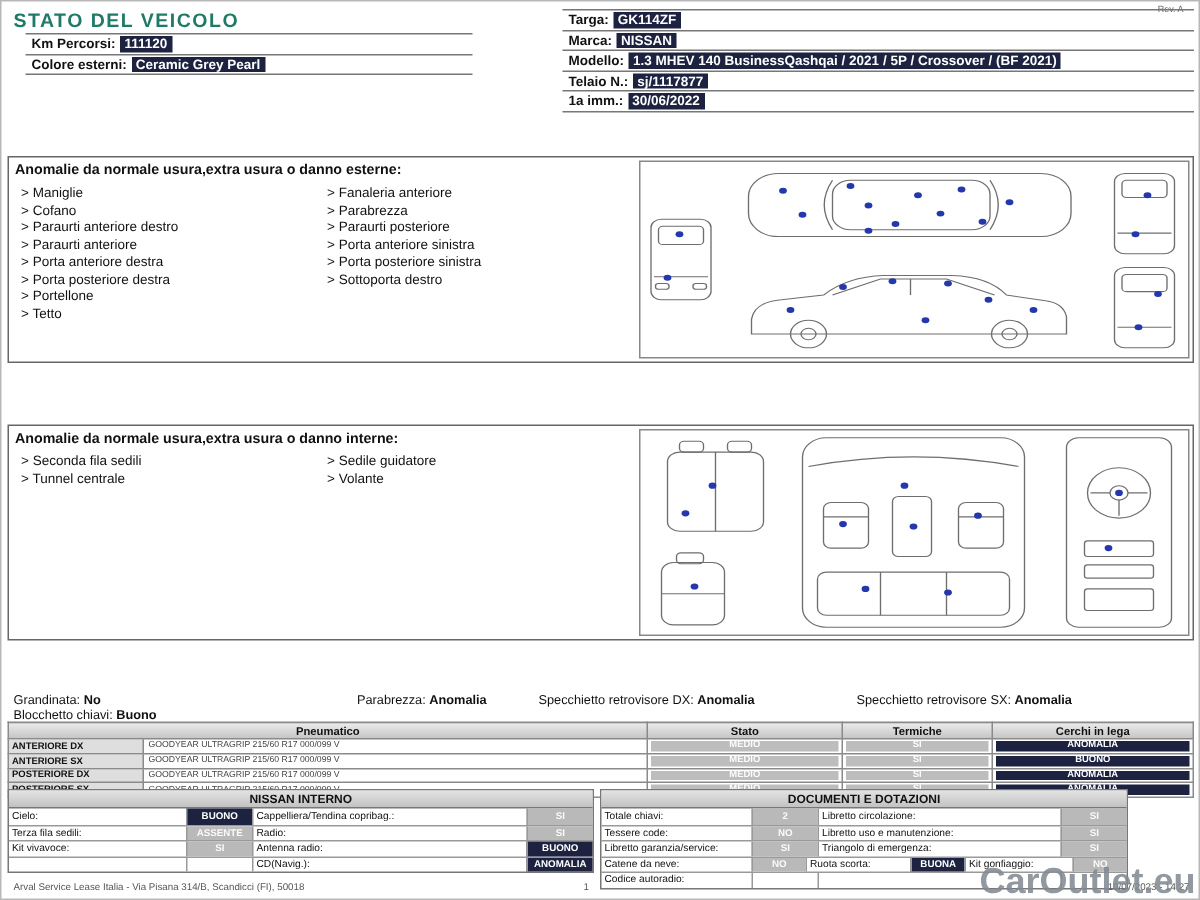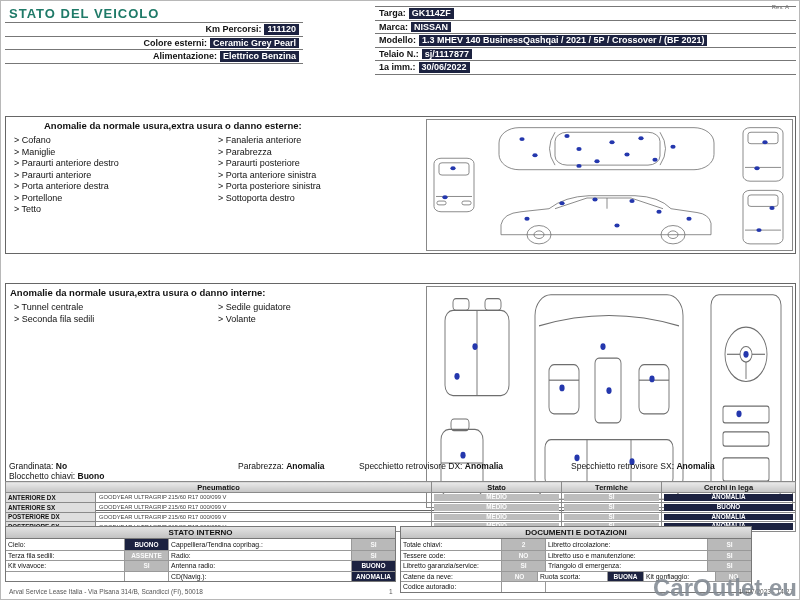--- a/index.html
+++ b/index.html
@@ -4,29 +4,29 @@
 <style>
   * { margin:0; padding:0; box-sizing:border-box; }
   html,body { width:800px; height:600px; background:#fff; }
   body { font-family:"Liberation Sans", sans-serif; position:relative; overflow:hidden; color:#111; }
   .page { position:absolute; inset:0; border:1px solid #b8b8b8; background:#fff; }
 
   .title { position:absolute; top:5px; left:8px; font-size:13px; font-weight:bold; color:#1f7a68; letter-spacing:1px; }
   .rev { position:absolute; top:3px; right:10px; font-size:6px; color:#666; }
 
   .info-table { position:absolute; border-top:1px solid #777; }
-  .info-table.left { top:21px; left:4px; width:298px;text-align:right; }
+  .info-table.left { top:21px; left:16px; width:298px; }
   .info-table.right { top:5px; left:374px; width:421px; }
   .info-row { border-bottom:1px solid #777; padding:1px 4px; min-height:13px; font-size:9px; line-height:10.5px; }
   .info-label { font-weight:bold; margin-right:3px; }
   .info-value { display:inline-block; background:#1c2240; color:#fff; font-weight:bold; padding:0 3px; max-width:332px; vertical-align:top; }
 
   .panel { position:absolute; left:4px; width:791px; border:1px solid #666; background:#fff; }
-  .panel.exterior { top:115px; height:138px;padding-left:34px; }
-  .panel.interior { top:282px; height:228px; }
+  .panel.exterior { top:103px; height:138px; }
+  .panel.interior { top:282px; height:144px; }
   .panel-title { font-size:9.5px; font-weight:bold; padding:3px 4px 1px 4px; }
   .dmg-list { list-style:none; position:absolute; top:18px; font-size:9px; line-height:11.5px; }
   .dmg-list.c1 { left:8px; width:200px; }
   .dmg-list.c2 { left:212px; width:200px; }
   .dmg-list li::before { content:"> "; }
   .diagram-box { position:absolute; top:2px; right:2px; bottom:2px; width:367px; border:1px solid #888; background:#fff; }
   .diagram-box svg { width:100%; height:100%; display:block; }
 
   .summary-line { position:absolute; left:0; width:800px; height:10px; font-size:8.5px; }
   .summary-line .sv { font-weight:bold; }
@@ -75,23 +75,20 @@
   <div class="title">STATO DEL VEICOLO</div>
   <div class="rev">Rev. A</div>
 
   <div class="info-table left">
     <div class="info-row">
       <span class="info-label">Km Percorsi:</span><span class="info-value">111120</span>
     </div>
     <div class="info-row">
       <span class="info-label">Colore esterni:</span><span class="info-value">Ceramic Grey Pearl</span>
     </div>
-    <div class="info-row">
-      <span class="info-label">Alimentazione:</span><span class="info-value">Elettrico Benzina</span>
-    </div>
   </div>
 
   <div class="info-table right">
     <div class="info-row">
       <span class="info-label">Targa:</span><span class="info-value">GK114ZF</span>
     </div>
     <div class="info-row">
       <span class="info-label">Marca:</span><span class="info-value">NISSAN</span>
     </div>
     <div class="info-row">
@@ -101,25 +98,26 @@
       <span class="info-label">Telaio N.:</span><span class="info-value">sj/1117877</span>
     </div>
     <div class="info-row">
       <span class="info-label">1a imm.:</span><span class="info-value">30/06/2022</span>
     </div>
   </div>
 
   <div class="panel exterior">
     <div class="panel-title">Anomalie da normale usura,extra usura o danno esterne:</div>
     <ul class="dmg-list c1">
+      <li>Maniglie</li>
       <li>Cofano</li>
-      <li>Maniglie</li>
       <li>Paraurti anteriore destro</li>
       <li>Paraurti anteriore</li>
       <li>Porta anteriore destra</li>
+      <li>Porta posteriore destra</li>
       <li>Portellone</li>
       <li>Tetto</li>
     </ul>
     <ul class="dmg-list c2">
       <li>Fanaleria anteriore</li>
       <li>Parabrezza</li>
       <li>Paraurti posteriore</li>
       <li>Porta anteriore sinistra</li>
       <li>Porta posteriore sinistra</li>
       <li>Sottoporta destro</li>
@@ -184,22 +182,22 @@
           <circle cx="330" cy="63" r="2.6" fill="#2437ad"></circle>
           <circle cx="345" cy="115" r="2.6" fill="#2437ad"></circle>
           <circle cx="332" cy="144" r="2.6" fill="#2437ad"></circle>
         </svg>
     </div>
   </div>
 
   <div class="panel interior">
     <div class="panel-title">Anomalie da normale usura,extra usura o danno interne:</div>
     <ul class="dmg-list c1">
+      <li>Seconda fila sedili</li>
       <li>Tunnel centrale</li>
-      <li>Seconda fila sedili</li>
     </ul>
     <ul class="dmg-list c2">
       <li>Sedile guidatore</li>
       <li>Volante</li>
     </ul>
     <div class="diagram-box">
       <svg id="int-svg" viewBox="0 0 365 170" preserveAspectRatio="none">
         <g fill="none" stroke="#6e6e6e" stroke-width="0.9">
           <g>
             <rect x="18" y="18" width="64" height="66" rx="8"></rect>
@@ -327,21 +325,21 @@
             <span class="badge gray">SI</span>
           </td>
         <td class="cell">
             <span class="badge dark">ANOMALIA</span>
           </td>
       </tr>
     </tbody>
   </table>
 
   <div class="mini si-table">
-    <div class="mhead">STATO INTERNO</div>
+    <div class="mhead">NISSAN INTERNO</div>
     <div class="mrow">
       <span class="ml w118">Cielo:</span>
       <span class="mv dark sep">BUONO</span>
       <span class="ml f1 sep">Cappelliera/Tendina copribag.:</span>
       <span class="mv gray sep">SI</span>
     </div>
     <div class="mrow">
       <span class="ml w118">Terza fila sedili:</span>
       <span class="mv gray sep">ASSENTE</span>
       <span class="ml f1 sep">Radio:</span>

